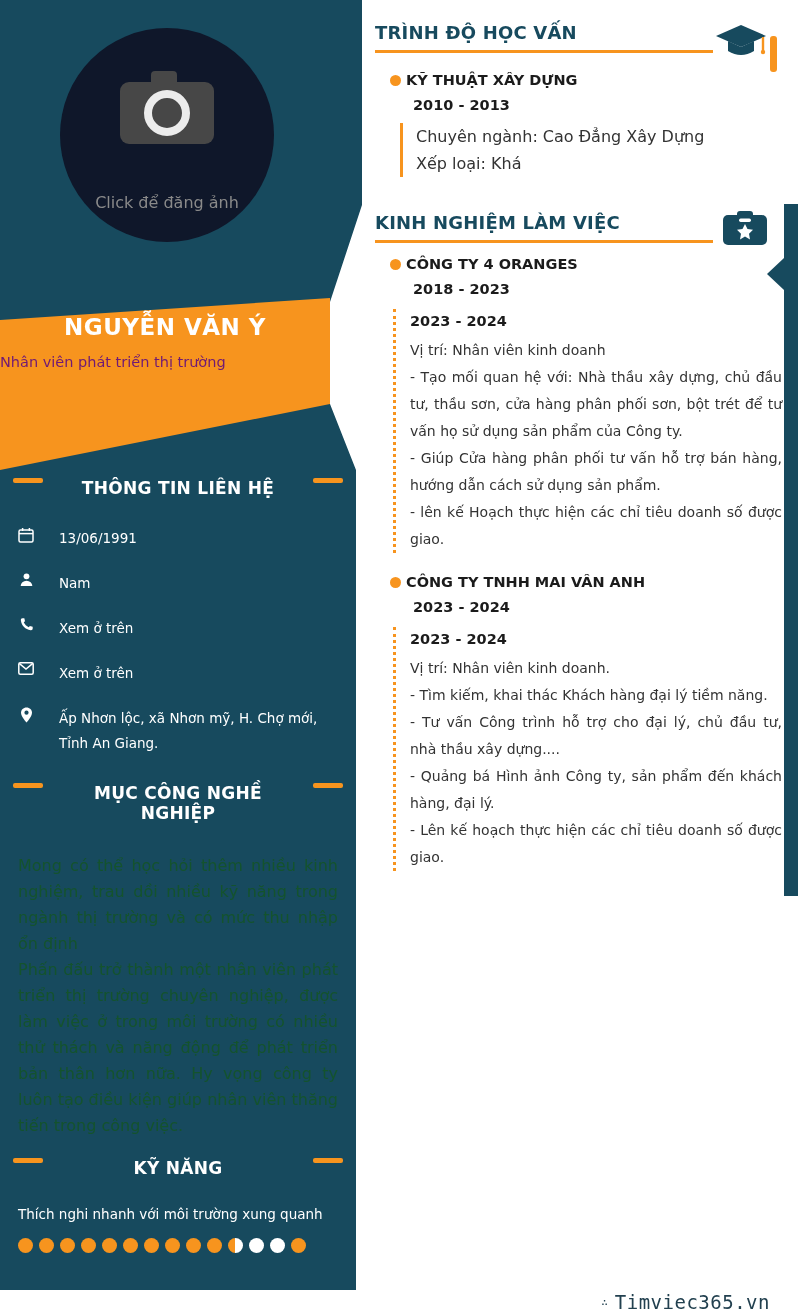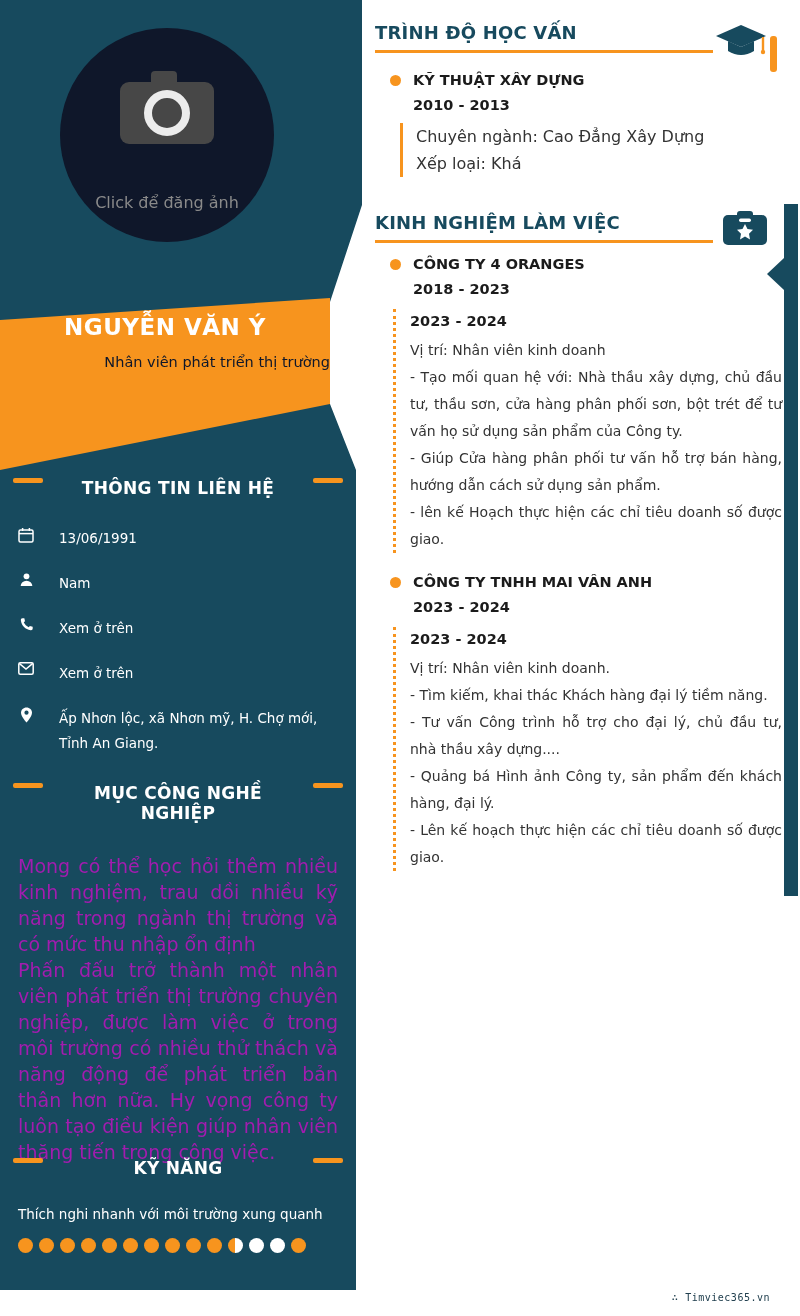--- a/index.html
+++ b/index.html
@@ -22,36 +22,36 @@
   .camera-svg{position:absolute;left:50%;top:40px;transform:translateX(-50%);}
   .photo-label{
     position:absolute;bottom:30px;width:100%;text-align:center;
     color:#8a8a8a;font-size:16px;
   }
   .name-banner{
     position:absolute;left:0;top:298px;width:330px;height:172px;background:#F7941E;
     clip-path:polygon(0 22px,330px 0,330px 106px,0 172px);
   }
   .name{position:absolute;top:16px;width:100%;text-align:center;color:#fff;font-size:23px;font-weight:700;letter-spacing:.5px;}
-  .profile-title{position:absolute;top:56px;width:100%;text-align:right;color:#0f172a;font-size:14.5px;}
+  .profile-title{position:absolute;top:56px;width:100%;text-align:left;color:#701a75;font-size:14.5px;}
 
   .side-sec{position:absolute;left:13px;width:330px;}
   .sec-head{display:flex;align-items:flex-start;justify-content:space-between;}
   .sec-title{color:#fff;font-weight:700;font-size:17px;letter-spacing:.3px;text-align:center;flex:1;padding:0 4px;}
   .sec-title.two-line{flex:none;width:210px;margin:0 auto;}
   .dash{width:30px;height:5px;background:#F7941E;border-radius:2px;flex:none;}
 
   #contact-sec{top:478px;}
   .contact-list{margin-top:18px;}
   .contact-item{display:flex;gap:24px;align-items:flex-start;padding:10px 4px;color:#fff;font-size:13.5px;}
   .ci-icon{width:18px;display:flex;justify-content:center;margin-top:1px;flex:none;}
   .ci-text{line-height:1.85;}
 
   #objective-sec{top:783px;}
-  .obj-text{margin-top:30px;color:#a21caf;font-size:19px;line-height:26px;text-align:justify;padding:0 5px;}
+  .obj-text{margin-top:30px;color:#14532d;font-size:16px;line-height:26px;text-align:justify;padding:0 5px;}
   .obj-text p{margin:0;}
 
   #skills-sec{top:1158px;}
   .skill-label{margin-top:28px;color:#fff;font-size:13.5px;padding-left:5px;}
   .skill-dots{margin-top:16px;display:flex;gap:6px;padding-left:5px;}
   .dot{width:15px;height:15px;border-radius:50%;flex:none;}
   .dot.full{background:#F7941E;}
   .dot.empty{background:#ffffff;}
   .dot.half{background:linear-gradient(90deg,#F7941E 50%,#ffffff 50%);}
 
@@ -66,34 +66,34 @@
   #edu-accent{position:absolute;left:770px;top:36px;width:7px;height:36px;background:#F7941E;border-radius:3px;}
   #exp-icon{position:absolute;left:722px;top:210px;}
   #right-bar{position:absolute;left:784px;top:204px;width:14px;height:692px;background:#174A5E;}
   #right-bar-arrow{position:absolute;left:767px;top:258px;width:0;height:0;
     border-top:16px solid transparent;border-bottom:16px solid transparent;border-right:17px solid #174A5E;}
 
   .entry{position:absolute;left:390px;width:392px;}
   #edu-entry{top:72px;}
   #exp-entry-0{top:256px;}
   #exp-entry-1{top:574px;}
-  .entry-head{display:flex;align-items:center;gap:12px;}
+  .entry-head{display:flex;align-items:center;gap:5px;}
   .bullet{width:11px;height:11px;border-radius:50%;background:#F7941E;flex:none;}
   .entry-title{font-weight:700;font-size:14.5px;color:#1b1b1b;}
   .entry-period{font-weight:700;font-size:14.5px;color:#1b1b1b;margin:9px 0 0 23px;}
   .edu-details{margin:10px 0 0 10px;border-left:3px solid #F7941E;padding-left:13px;font-size:16px;color:#333;line-height:27px;}
   .sub-block{margin:12px 0 0 3px;border-left:3px dotted #F7941E;padding-left:14px;}
   .sub-period{font-weight:700;font-size:14.5px;color:#1b1b1b;line-height:24px;margin-bottom:4px;}
   .position,.task{font-size:14px;color:#333;line-height:27px;text-align:justify;}
 
   
   #footer{position:absolute;right:30px;top:1291px;display:flex;align-items:center;gap:7px;
     color:#22404F;font-family:"DejaVu Sans Mono",monospace;}
   .logo-mark{font-size:11px;}
-  .logo-text{font-size:10px;letter-spacing:.5px;}
+  .logo-text{font-size:19px;letter-spacing:.5px;}
 </style>
 </head>
 <body>
 
 <div id="cv">
 
   <div class="sidebar-bg"></div>
 
   <div class="photo-wrap">
     <svg class="camera-svg" width="104" height="82" viewBox="0 0 104 82">

